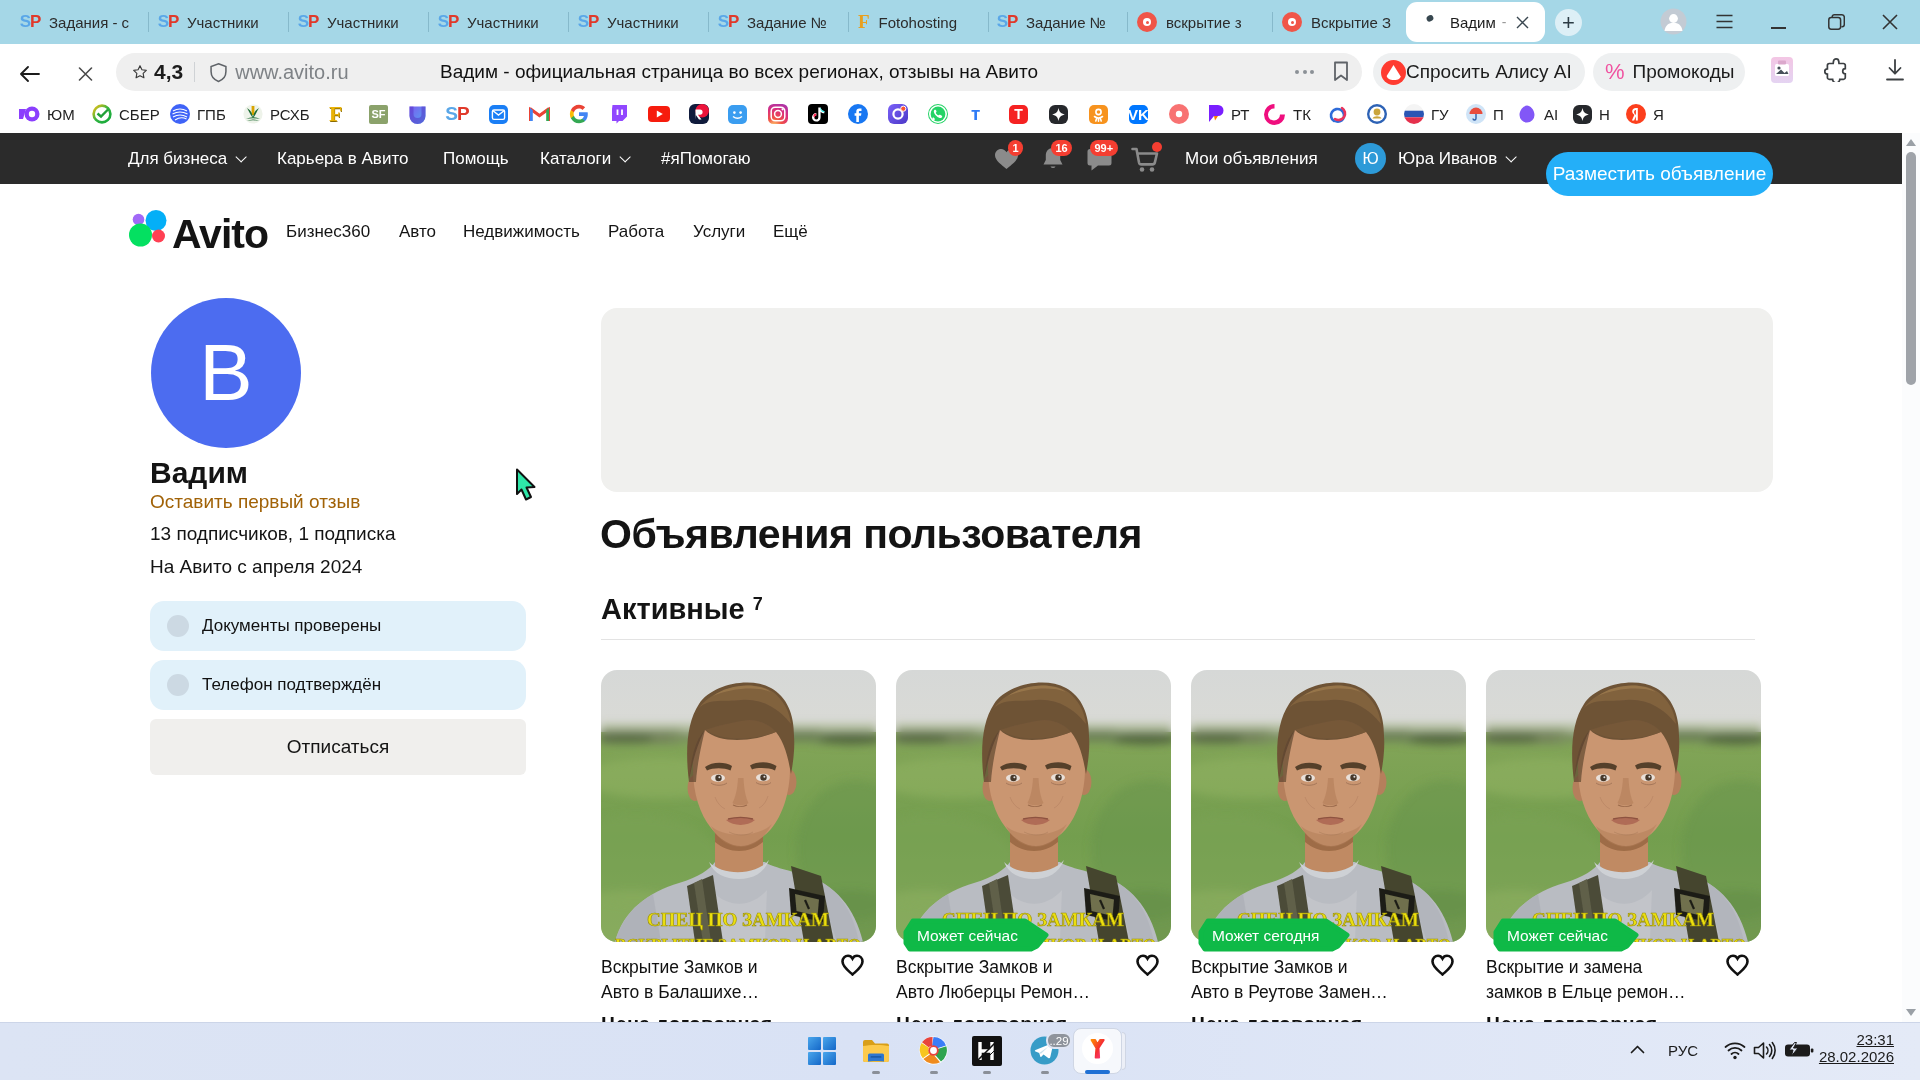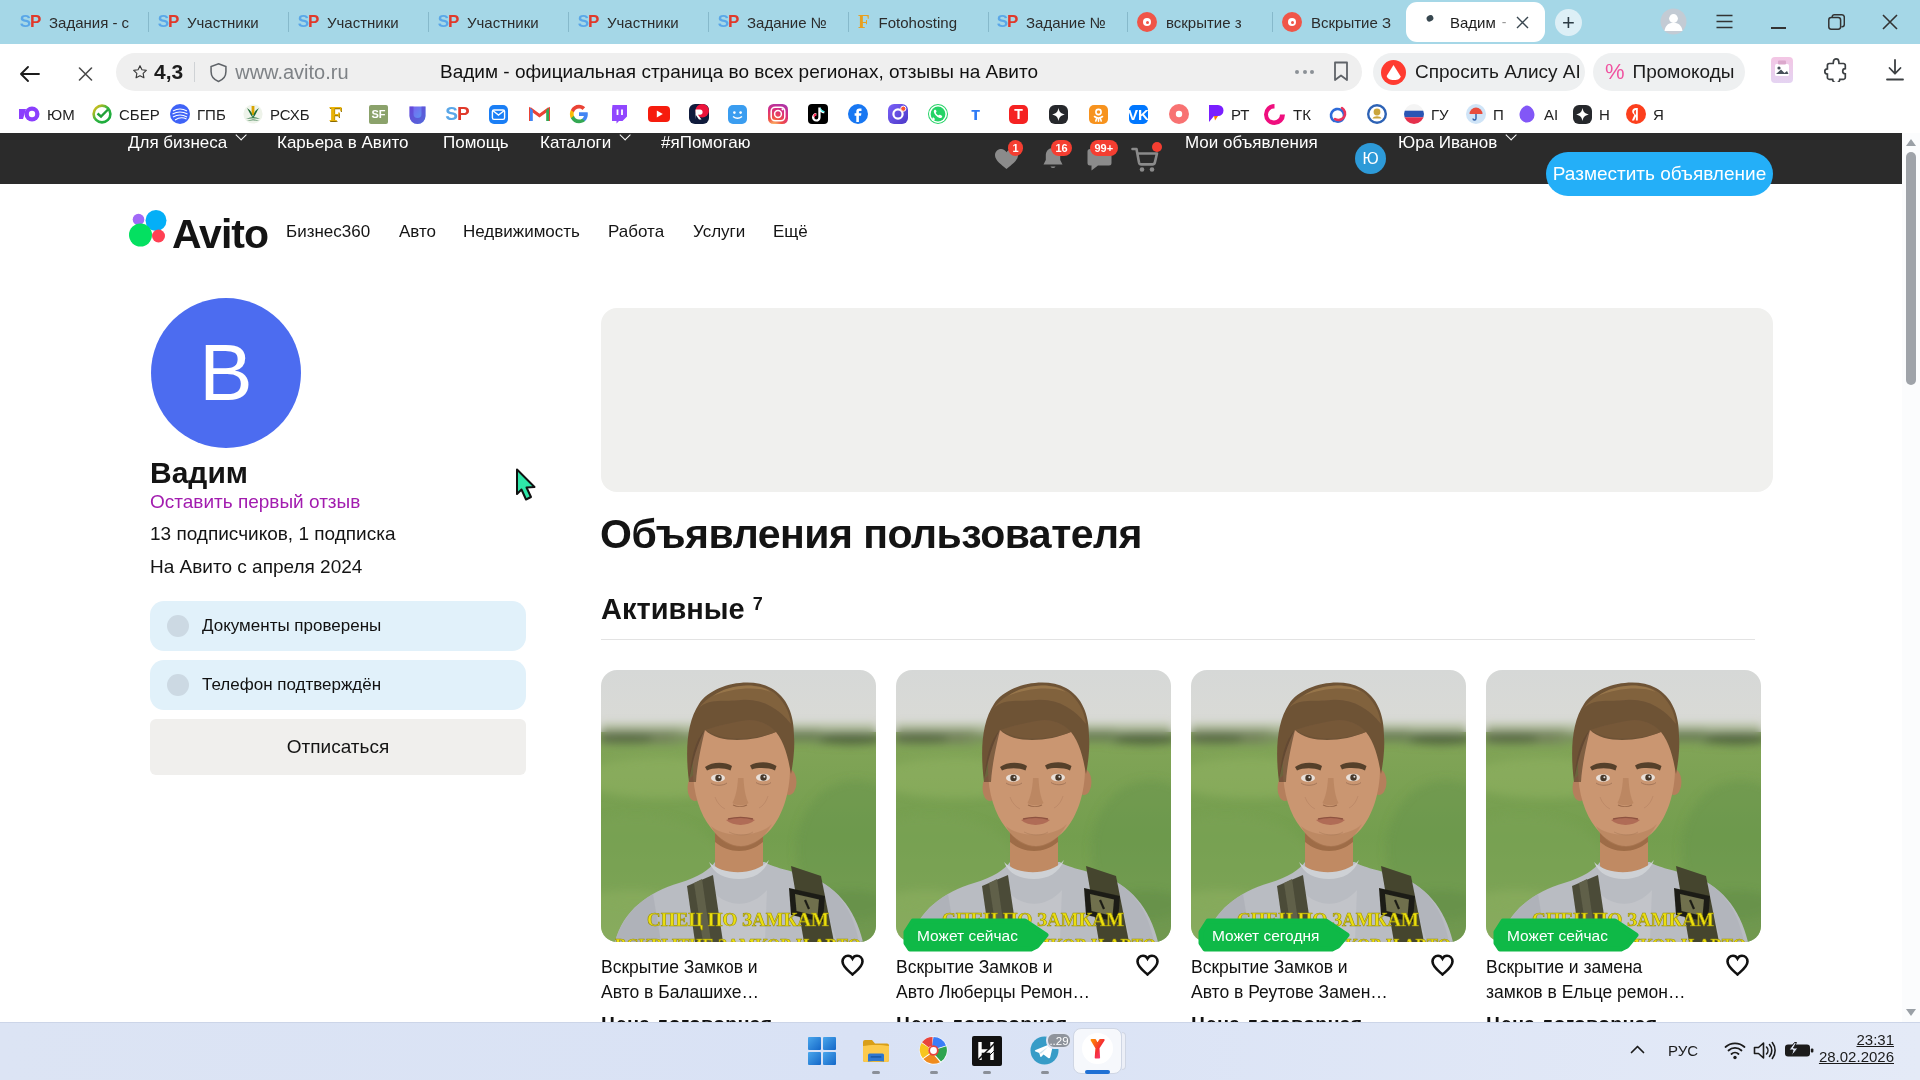--- a/index.html
+++ b/index.html
@@ -27,21 +27,21 @@
 .pill { position:absolute; top:9px; height:38px; border-radius:19px; background:#eef0f1; display:flex; align-items:center; font-size:19px; color:#1c1c1c; }
 
 
 #bookmarks { left:0; top:96px; width:1920px; height:37px; background:#fff; }
 .bm { position:absolute; top:5px; height:26px; display:flex; align-items:center; font-size:15px; color:#222; }
 .bm .lbl { margin-left:7px; }
 .fav { width:19px; height:19px; border-radius:4px; position:relative; flex:0 0 auto; }
 
 
 #navbar { left:0; top:133px; width:1902px; height:51px; background:#2b2b2b; color:#fff; }
-.navlink { position:absolute; top:0; height:51px; display:flex; align-items:flex-start; font-size:17px; color:#fff; white-space:nowrap; }
+.navlink { position:absolute; top:0; height:51px; display:flex; align-items:center; font-size:17px; color:#fff; white-space:nowrap; }
 .chev { display:inline-block; width:8px; height:8px; border-right:1.8px solid #fff; border-bottom:1.8px solid #fff; transform:rotate(45deg) translateY(-3px); margin-left:8px; }
 #postbtn { position:absolute; left:1546px; top:19px; width:227px; height:44px; background:#24aff8; border-radius:22px; color:#fff; font-size:19px; display:flex; align-items:center; justify-content:center; }
 .badge { position:absolute; background:#f53e31; color:#fff; border-radius:9px; font-size:11px; font-weight:bold; height:16px; display:flex; align-items:center; justify-content:center; padding:0 4.5px; }
 
 
 #content { left:0; top:0; width:1902px; height:1022px; background:transparent; overflow:hidden; }
 
 
 #avatar { left:151px; top:298px; width:150px; height:150px; border-radius:50%; background:#4c6cf0; color:#fff; font-size:80px; font-weight:400; display:flex; align-items:center; justify-content:center; }
 .infobox { position:absolute; left:150px; width:376px; height:50px; background:#e1f1fa; border-radius:14px; display:flex; align-items:center; font-size:17px; color:#111; }
@@ -189,21 +189,21 @@
         <i style="width:4px;height:4px;border-radius:50%;background:#8b9096;"></i>
       </span>
     <svg style="position:absolute;left:1217px;top:8px;" width="16" height="21" viewBox="0 0 16 21">
         <path d="M2 1.5 H14 V19 L8 14.5 L2 19 Z" fill="none" stroke="#5f6368" stroke-width="1.8" stroke-linejoin="round"></path>
       </svg>
   </div>
   <div class="pill" style="left:1373px;width:212px;">
     <span style="margin-left:8px;width:25px;height:25px;border-radius:50%;background:#ff3b30;position:relative;">
         <i style="position:absolute;left:4.5px;top:5.5px;width:16px;height:15px;background:#fff;border-radius:46% 46% 40% 40%;clip-path:polygon(50% 0,96% 78%,82% 100%,18% 100%,4% 78%);"></i>
       </span>
-    <span style="margin-left:9px;">Спросить Алису AI</span>
+    <span style="">Спросить Алису AI</span>
   </div>
   <div class="pill" style="left:1593px;width:152px;">
     <span style="margin-left:12px;color:#f052a0;font-size:22px;font-weight:400;">%</span>
     <span style="margin-left:8px;">Промокоды</span>
   </div>
   <div class="abs" style="left:1771px;top:13px;width:22px;height:26px;border-radius:4px;background:linear-gradient(180deg,#f3c6e4,#e4d4f2);"><svg width="22" height="26" viewBox="0 0 22 26">
         <rect x="4" y="7" width="14" height="12" rx="1.5" fill="#fff"></rect>
         <circle cx="8" cy="11" r="1.6" fill="#47505a"></circle>
         <path d="M5 17 L10 12.5 L13.5 16 L16 14 L17.5 17 Z" fill="#47505a"></path>
         <rect x="7" y="3.5" width="8" height="4" rx="1" fill="#dba8cc"></rect>
@@ -517,21 +517,21 @@
   <div class="abs" style="left:172px;top:211px;font-size:41px;font-weight:bold;color:#141414;letter-spacing:-1px;">Avito</div>
   <div class="abs sitenav" style="left:286px;top:222px;font-size:17px;color:#141414;">Бизнес360</div>
   <div class="abs sitenav" style="left:399px;top:222px;font-size:17px;color:#141414;">Авто</div>
   <div class="abs sitenav" style="left:463px;top:222px;font-size:17px;color:#141414;">Недвижимость</div>
   <div class="abs sitenav" style="left:608px;top:222px;font-size:17px;color:#141414;">Работа</div>
   <div class="abs sitenav" style="left:693px;top:222px;font-size:17px;color:#141414;">Услуги</div>
   <div class="abs sitenav" style="left:773px;top:222px;font-size:17px;color:#141414;">Ещё</div>
 
   <div class="abs" id="avatar">В</div>
   <div class="abs" style="left:150px;top:456px;font-size:30px;font-weight:bold;color:#141414;">Вадим</div>
-  <div class="abs" style="left:150px;top:491px;font-size:19px;color:#a21caf;">Оставить первый отзыв</div>
+  <div class="abs" style="left:150px;top:491px;font-size:19px;color:#a16207;">Оставить первый отзыв</div>
   <div class="abs" style="left:150px;top:523px;font-size:19px;color:#141414;">13 подписчиков, 1 подписка</div>
   <div class="abs" style="left:150px;top:556px;font-size:19px;color:#141414;">На Авито с апреля 2024</div>
   <div class="infobox" style="top:601px;"><span class="dot"></span>Документы проверены</div>
   <div class="infobox" style="top:660px;"><span class="dot"></span>Телефон подтверждён</div>
   <div class="abs" style="left:150px;top:719px;width:376px;height:56px;background:#f0efed;border-radius:6px;display:flex;align-items:center;justify-content:center;font-size:19px;color:#141414;">Отписаться</div>
 
   <svg class="abs" style="left:514px;top:468px;" width="26" height="34" viewBox="0 0 26 34">
       <path d="M3 1.5 L20.5 19 L12.5 19.5 L17 29 L12 31.5 L7.5 21.5 L3 26 Z" fill="#2ee6a8" stroke="#101010" stroke-width="2" stroke-linejoin="round"></path>
     </svg>
 

